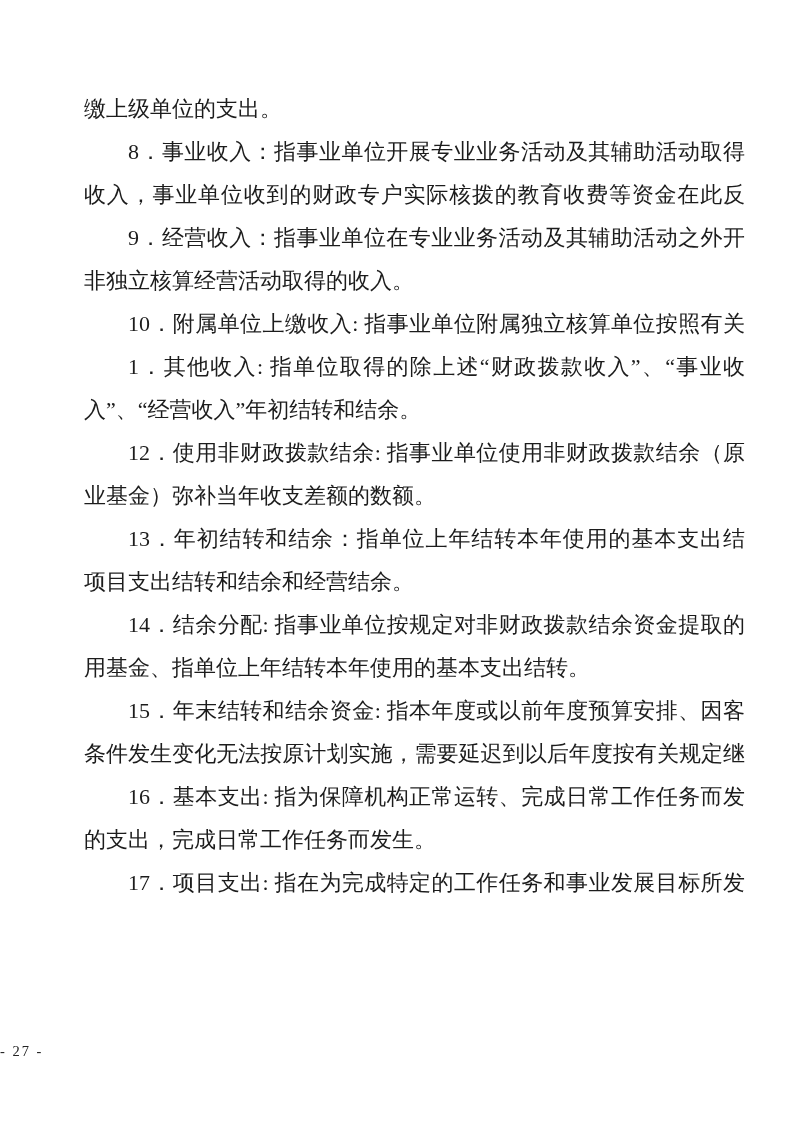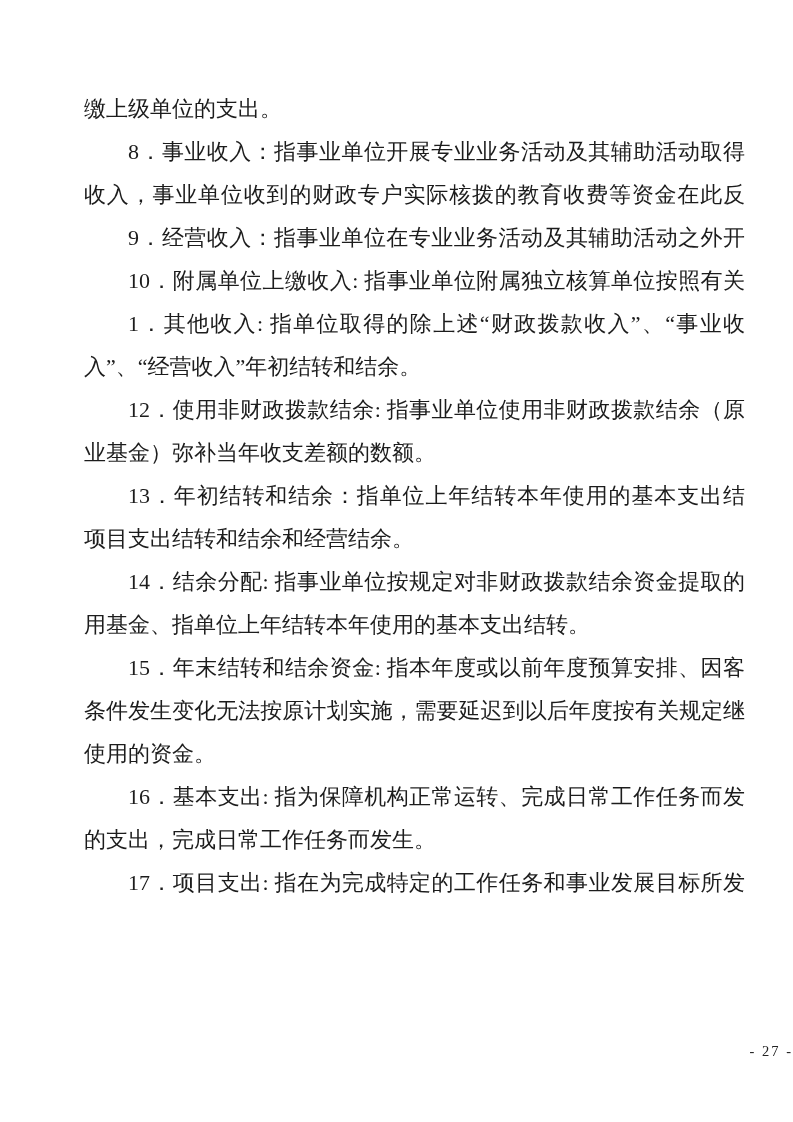--- a/index.html
+++ b/index.html
@@ -26,21 +26,21 @@
   .line.fill {
     text-align: justify;
     text-align-last: justify;
   }
   .line.indent { text-indent: 2em; }
   .footer {
     position: absolute;
     left: 0;
     right: 0;
     bottom: 62px;
-    text-align: right;
+    text-align: left;
     font-size: 14.5px;
     letter-spacing: 2px;
     color: #222;
   }
 </style>
 </head>
 <body>
 
 <div class="page">
 
@@ -48,20 +48,21 @@
     <div class="line">缴上级单位的支出。</div>
   </div>
 
   <div class="para">
     <div class="line fill indent">8．事业收入：指事业单位开展专业业务活动及其辅助活动取得的</div>
     <div class="line fill">收入，事业单位收到的财政专户实际核拨的教育收费等资金在此反映。</div>
   </div>
 
   <div class="para">
     <div class="line fill indent">9．经营收入：指事业单位在专业业务活动及其辅助活动之外开展</div>
+    <div class="line">非独立核算经营活动取得的收入。</div>
   </div>
 
   <div class="para">
     <div class="line fill indent">10．附属单位上缴收入: 指事业单位附属独立核算单位按照有关规</div>
   </div>
 
   <div class="para">
     <div class="line fill indent">1．其他收入: 指单位取得的除上述“财政拨款收入”、“事业收</div>
     <div class="line">入”、“经营收入”年初结转和结余。</div>
   </div>
@@ -77,21 +78,20 @@
   </div>
 
   <div class="para">
     <div class="line fill indent">14．结余分配: 指事业单位按规定对非财政拨款结余资金提取的专</div>
     <div class="line">用基金、指单位上年结转本年使用的基本支出结转。</div>
   </div>
 
   <div class="para">
     <div class="line fill indent">15．年末结转和结余资金: 指本年度或以前年度预算安排、因客观</div>
     <div class="line fill">条件发生变化无法按原计划实施，需要延迟到以后年度按有关规定继续</div>
-    <div class="line">使用的资金。</div>
   </div>
 
   <div class="para">
     <div class="line fill indent">16．基本支出: 指为保障机构正常运转、完成日常工作任务而发生</div>
     <div class="line">的支出，完成日常工作任务而发生。</div>
   </div>
 
   <div class="para">
     <div class="line fill indent">17．项目支出: 指在为完成特定的工作任务和事业发展目标所发生</div>
   </div>

